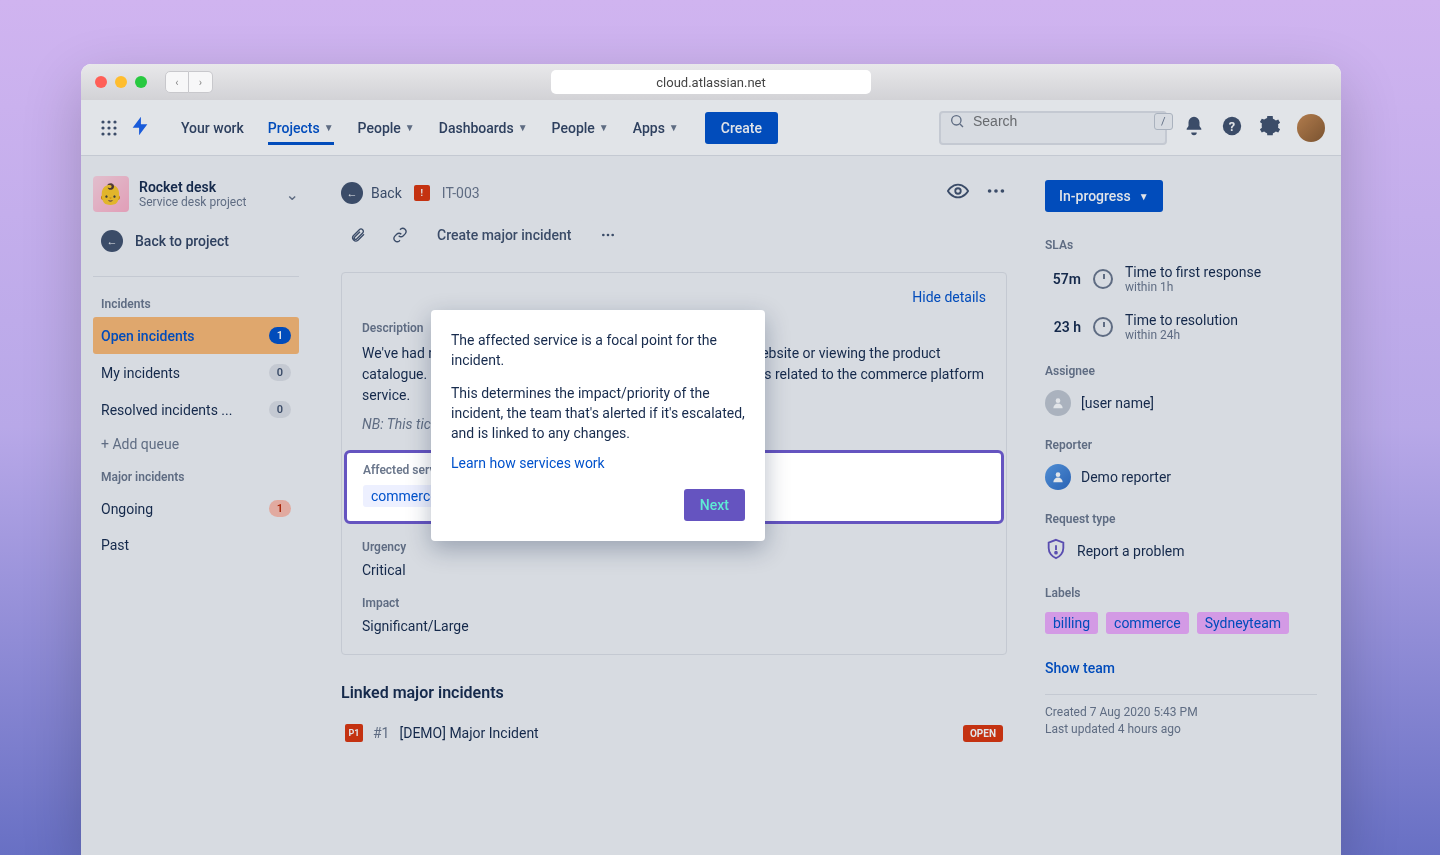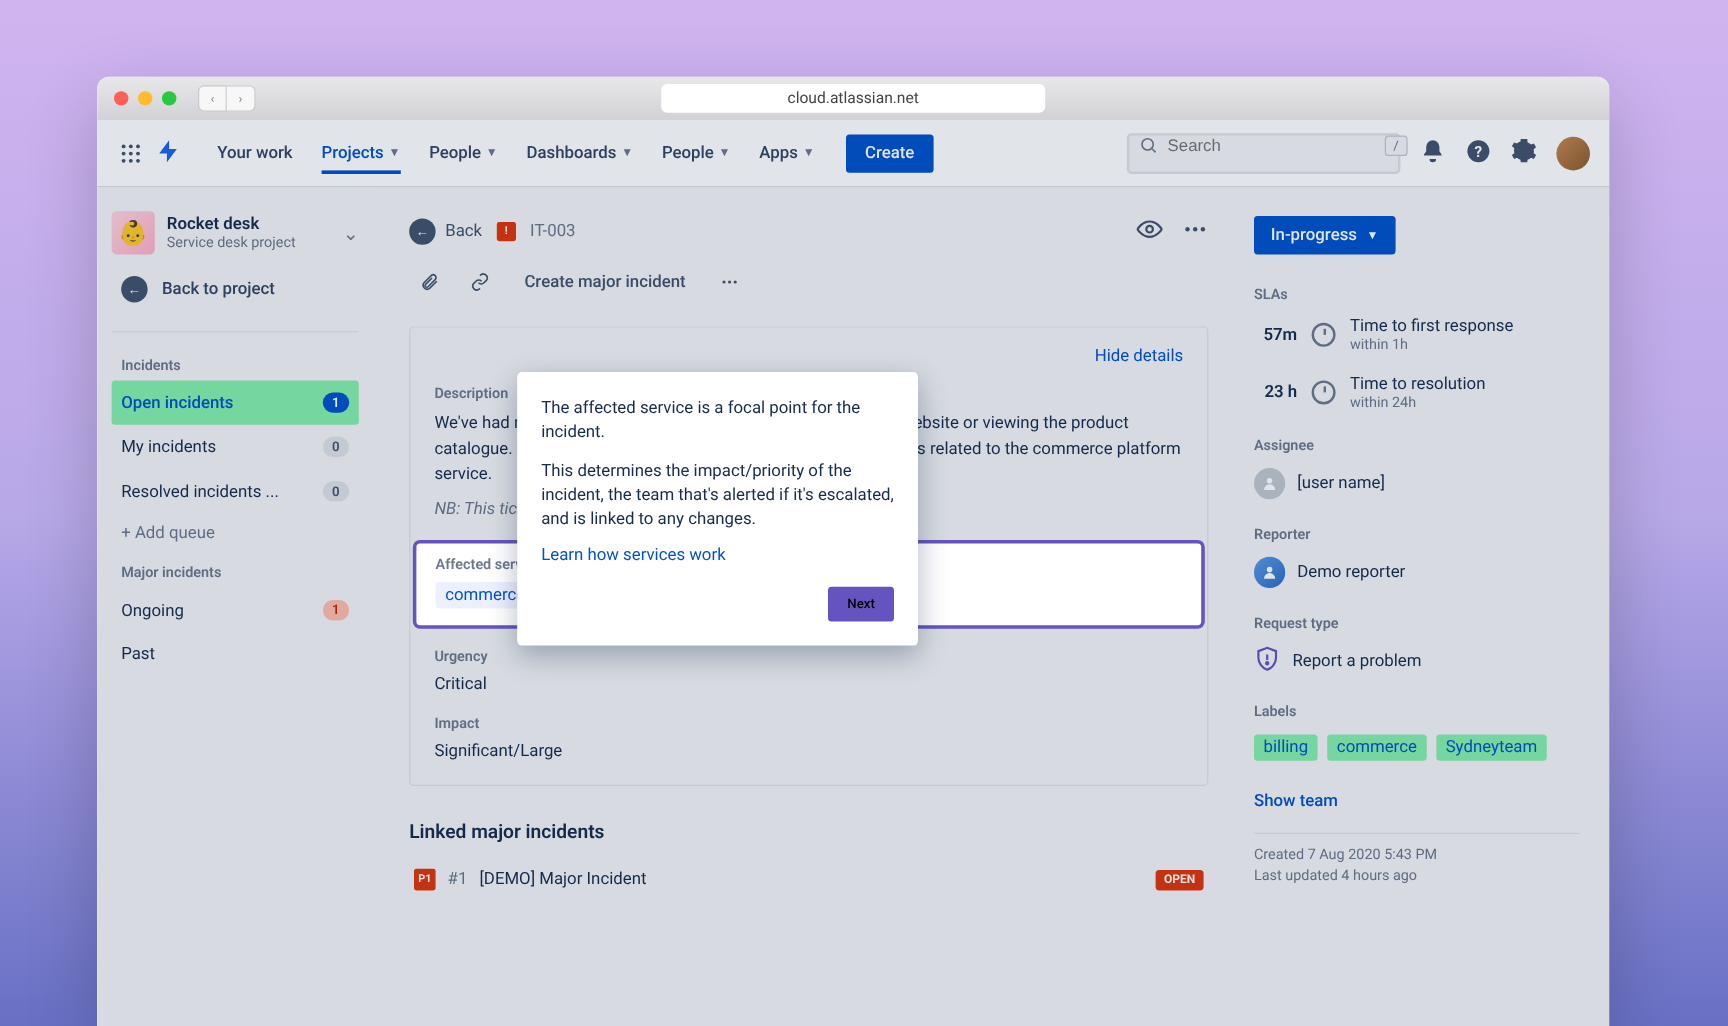--- a/index.html
+++ b/index.html
@@ -38,21 +38,21 @@
 .sidebar { width: 230px; background: #f4f5f7; padding: 20px 12px; }
 .project-header { display: flex; align-items: center; gap: 10px; margin-bottom: 8px; }
 .project-avatar { width: 36px; height: 36px; border-radius: 4px; background: linear-gradient(135deg, #ffd4e0, #ffb0c8); display: flex; align-items: center; justify-content: center; font-size: 20px; }
 .project-name { font-size: 14px; font-weight: 600; color: #172b4d; }
 .project-type { font-size: 12px; color: #6b778c; }
 .expand-chev { margin-left: auto; color: #6b778c; cursor: pointer; }
 .sidebar-item { display: flex; align-items: center; gap: 12px; padding: 10px 8px; font-size: 14px; color: #172b4d; cursor: pointer; border-radius: 3px; }
 .sidebar-item.back { color: #344563; font-weight: 500; }
 .sidebar-divider { height: 1px; background: #dfe1e6; margin: 14px 0; }
 .sidebar-heading { font-size: 12px; font-weight: 600; color: #6b778c; padding: 6px 8px; margin-top: 4px; }
-.sidebar-item.active { background: #86efac; }
+.sidebar-item.active { background: #fdba74; }
 .sidebar-item.active .q-label { color: #0052cc; font-weight: 500; }
 .q-label { flex: 1; overflow: hidden; text-overflow: ellipsis; white-space: nowrap; }
 .badge { background: #dfe1e6; color: #42526e; font-size: 11px; font-weight: 600; padding: 2px 8px; border-radius: 10px; }
 .badge.active { background: #0052cc; color: #fff; }
 .badge.red { background: #ffbdad; color: #bf2600; }
 .add-queue { color: #6b778c; font-size: 14px; padding: 8px; cursor: pointer; }
 .main { flex: 1; padding: 24px 30px; overflow-y: auto; position: relative; }
 .breadcrumb-row { display: flex; align-items: center; gap: 12px; margin-bottom: 14px; }
 .back-btn { display: flex; align-items: center; gap: 8px; color: #42526e; font-size: 14px; cursor: pointer; }
 .back-circle { width: 22px; height: 22px; border-radius: 50%; background: #42526e; display: flex; align-items: center; justify-content: center; color: #fff; font-size: 11px; }
@@ -83,31 +83,31 @@
 .sla-time { font-size: 14px; font-weight: 600; color: #172b4d; width: 36px; text-align: right; }
 .sla-clock { width: 20px; height: 20px; border: 2px solid #6b778c; border-radius: 50%; position: relative; }
 .sla-clock::after { content: ''; position: absolute; left: 48%; top: 20%; width: 2px; height: 5px; background: #6b778c; }
 .sla-label { font-size: 14px; color: #172b4d; }
 .sla-sub { font-size: 12px; color: #6b778c; }
 .rp-section { margin-bottom: 22px; }
 .person-row { display: flex; align-items: center; gap: 10px; }
 .avatar-circle { width: 26px; height: 26px; border-radius: 50%; background: #c1c7d0; display: flex; align-items: center; justify-content: center; color: #fff; }
 .avatar-circle.demo { background: linear-gradient(135deg, #5a9de8, #2f6cc4); }
 .shield-icon-wrap { color: #6554c0; }
-.label-pill { display: inline-block; background: #86efac; color: #0052cc; padding: 3px 8px; border-radius: 3px; font-size: 14px; margin-right: 4px; margin-bottom: 4px; }
+.label-pill { display: inline-block; background: #f0abfc; color: #0052cc; padding: 3px 8px; border-radius: 3px; font-size: 14px; margin-right: 4px; margin-bottom: 4px; }
 .show-more { color: #0052cc; font-size: 14px; cursor: pointer; font-weight: 500; }
 .meta-text { font-size: 12px; color: #6b778c; margin-top: 3px; }
 .popover { position: absolute; left: 350px; top: 246px; width: 334px; background: #fff; border-radius: 4px; box-shadow: 0 8px 24px rgba(9,30,66,0.3); padding: 20px; z-index: 100; }
 .popover-header { display: flex; justify-content: space-between; margin-bottom: 14px; }
 .popover-title { font-size: 16px; font-weight: 600; color: #172b4d; }
 .popover-close { color: #6b778c; cursor: pointer; font-size: 16px; }
 .popover-text { font-size: 14px; color: #172b4d; line-height: 1.45; margin-bottom: 12px; }
 .popover-link { color: #0052cc; font-size: 14px; cursor: pointer; }
 .popover-footer { display: flex; justify-content: flex-end; margin-top: 18px; }
-.next-btn { background: #6554c0; color: #000000; padding: 8px 16px; border-radius: 3px; font-size: 11px; font-weight: 500; cursor: pointer; }
+.next-btn { background: #6554c0; color: #5eead4; padding: 8px 16px; border-radius: 3px; font-size: 14px; font-weight: 500; cursor: pointer; }
 </style>
 </head>
 <body>
 
 <div class="browser-window">
 
   <div class="browser-chrome">
     <div class="traffic-lights">
       <div class="tl tl-red"></div>
       <div class="tl tl-yellow"></div>

